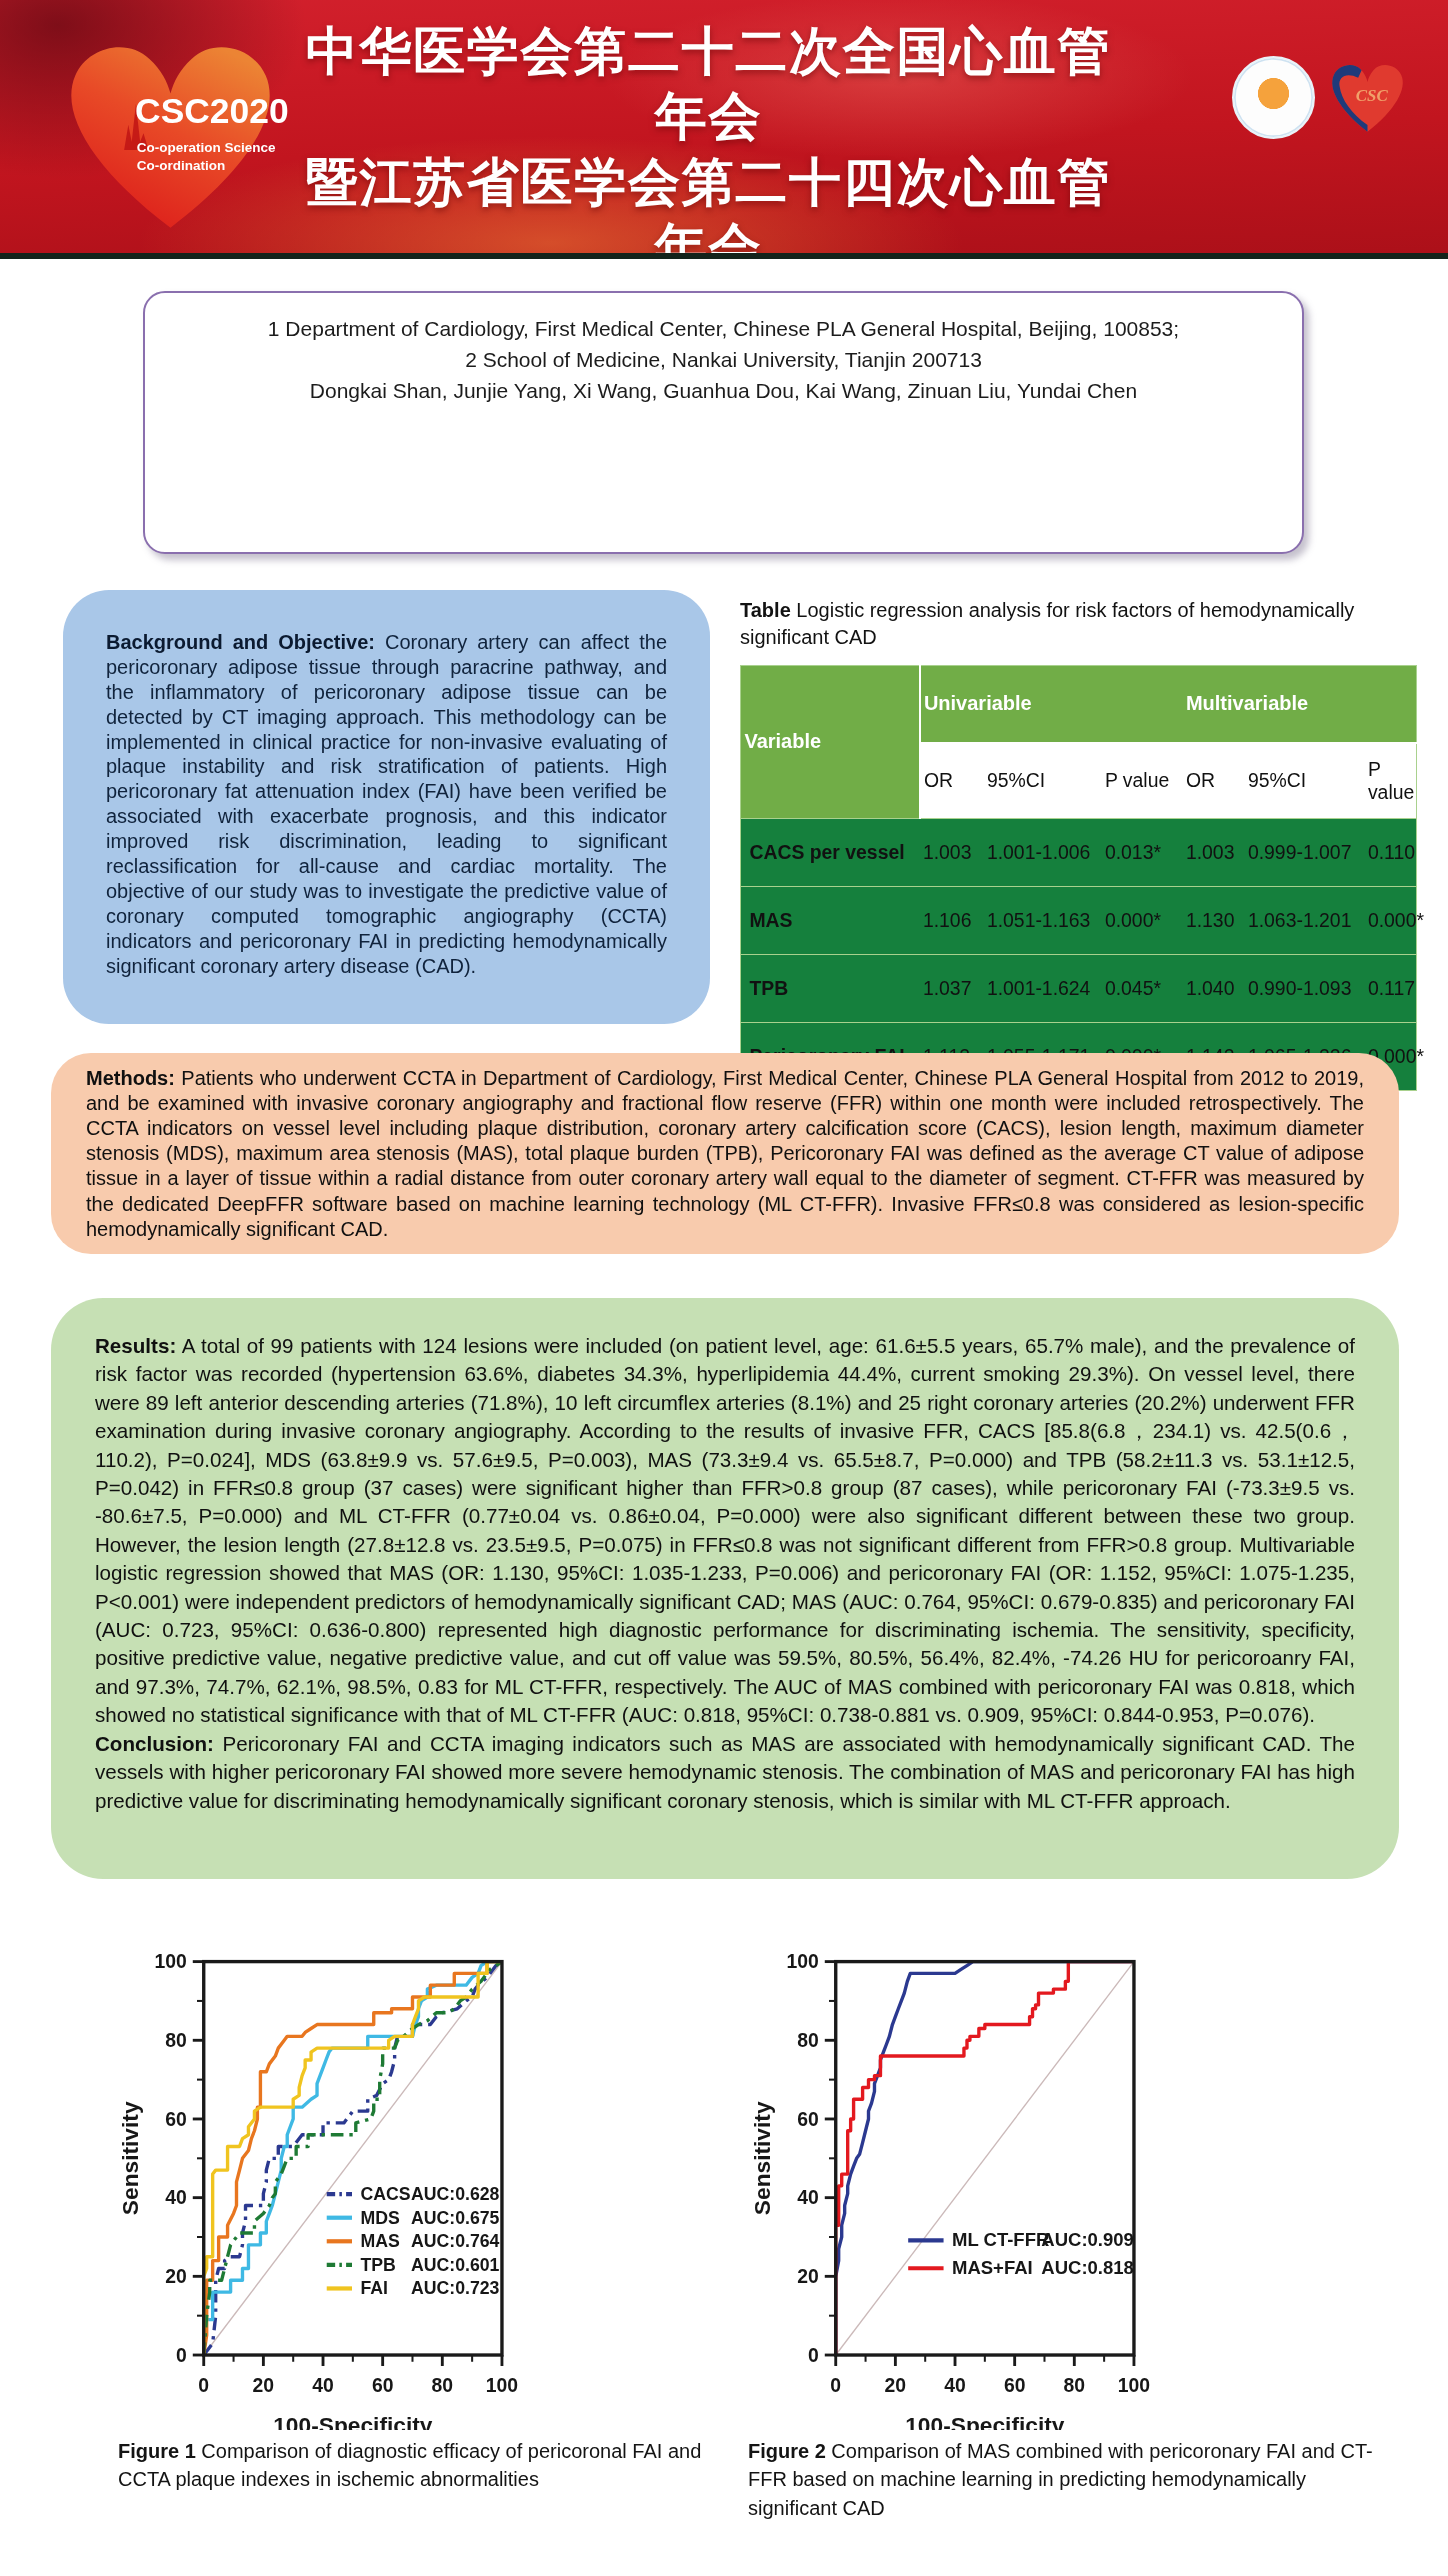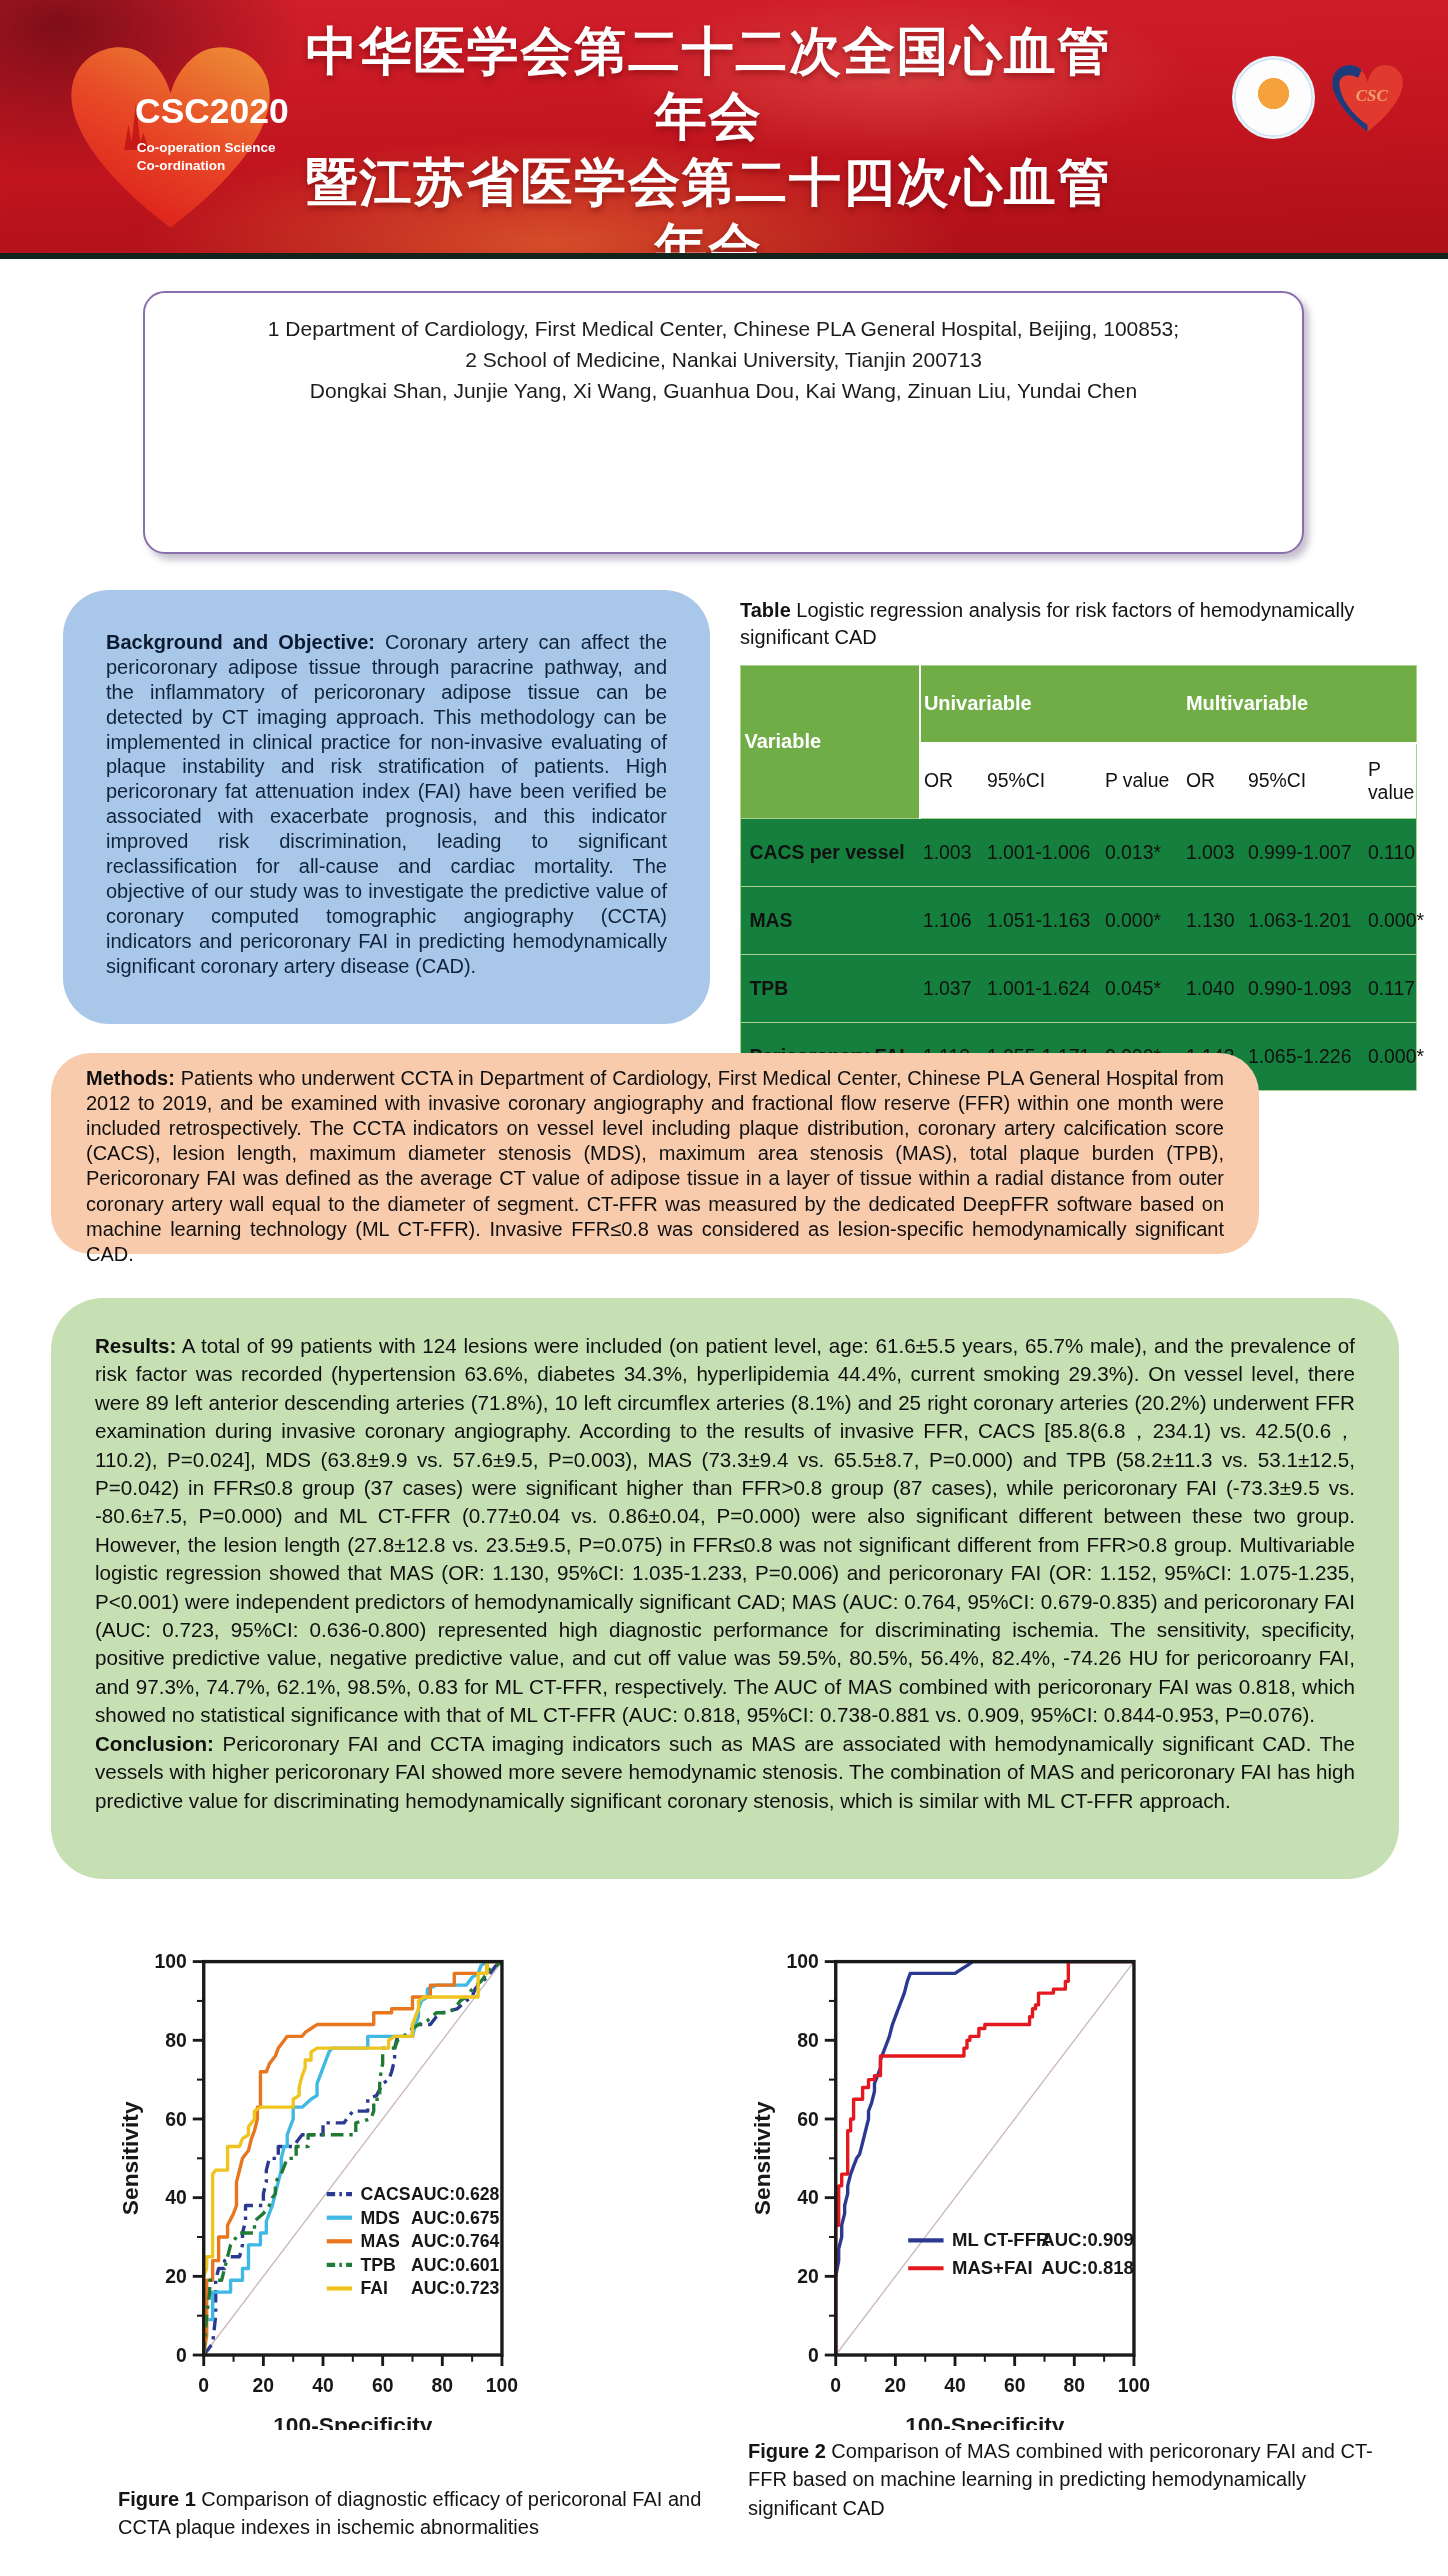--- a/index.html
+++ b/index.html
@@ -50,39 +50,39 @@
   table.reg col.c4{width:81px}table.reg col.c5{width:62px}table.reg col.c6{width:120px}
   table.reg col.c7{width:52px}
   table.reg th,table.reg td{padding:0 3.4px;vertical-align:middle;}
   th.var{background:#71ad47;color:#fff;text-align:left;padding-left:11.8px;font-size:20px;border-right:2.5px solid #fff;}
   th.grp{background:#71ad47;color:#fff;text-align:left;font-size:20px;height:76px;vertical-align:middle;border-bottom:2.5px solid #fff;}
   th.sub{background:#fff;color:#111;font-weight:normal;text-align:left;font-size:19.4px;height:74px;}
   tr.drow td{background:#15803d;font-size:19.4px;height:67px;border-top:1.7px solid #a9d18e;}
   tr.drow td.rv{font-weight:bold;padding-left:8.4px;}
 
   
-  .methods-box{position:absolute;left:51px;top:1053px;width:1208px;height:201px;background:#f8cbad;
+  .methods-box{position:absolute;left:51px;top:1053px;width:1348px;height:201px;background:#f8cbad;
     border-radius:40px;padding:12.6px 35px;box-sizing:border-box;}
   .methods-box p{margin:0;font-size:20px;line-height:1.26;text-align:justify;color:#101010;}
 
   
   .results-box{position:absolute;left:51px;top:1298px;width:1348px;height:581px;background:#c6e0b4;
     border-radius:52px;padding:34px 44px;box-sizing:border-box;}
   .results-box p{margin:0;font-size:20.6px;line-height:1.38;text-align:justify;color:#101010;}
 
   
   .fig-svg{position:absolute;}
   #chart-1{left:116px;top:1906px;}
   #chart-2{left:748px;top:1906px;}
   .fig-svg text{fill:#171717;}
   .fig-svg .tick{font:bold 23px "Liberation Sans",sans-serif;}
   .fig-svg .axis{font:bold 27px "Liberation Sans",sans-serif;}
 
   .caption{position:absolute;width:625px;font-size:20px;line-height:1.42;color:#141414;}
-  #cap-1{left:118px;top:2437px;margin-top:48px;}
+  #cap-1{left:118px;top:2437px;}
   #cap-2{left:748px;top:2437px;}
 </style>
 </head>
 <body>
 
 <div class="poster">
 
   <div class="banner">
     <svg class="heart-logo" viewBox="0 0 300 270">
       <defs>

